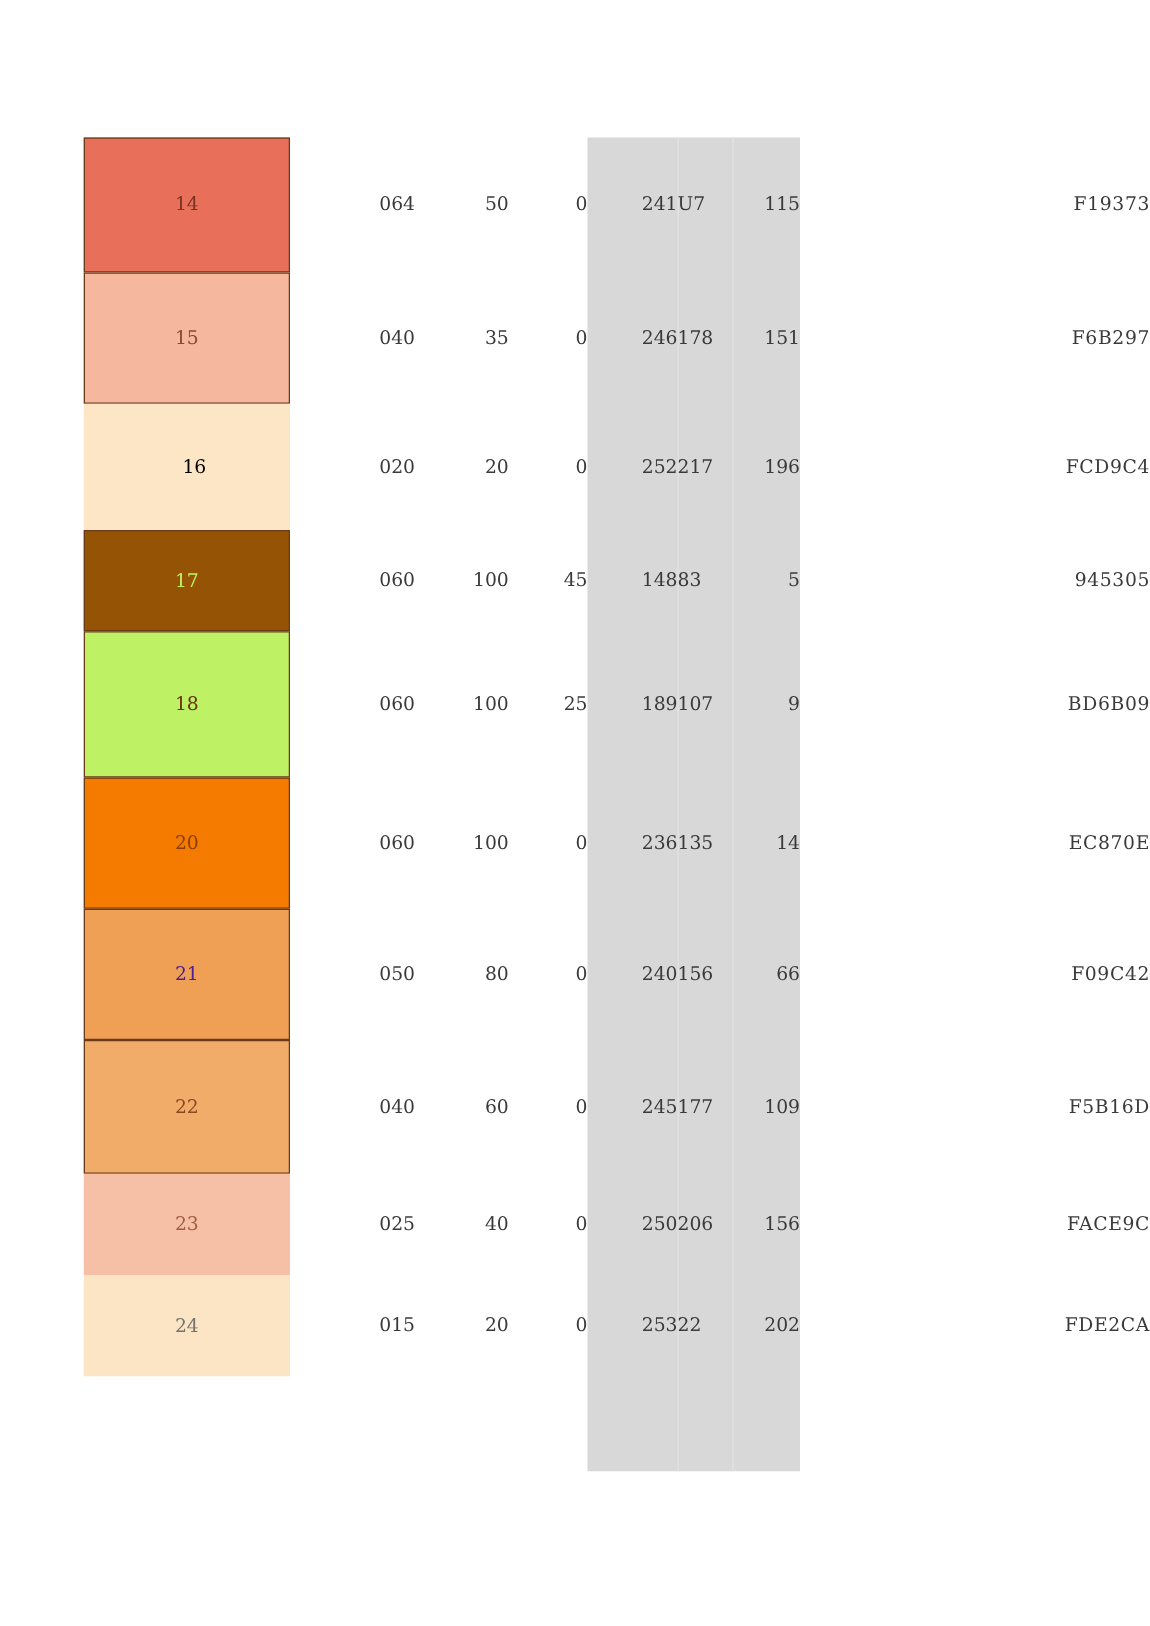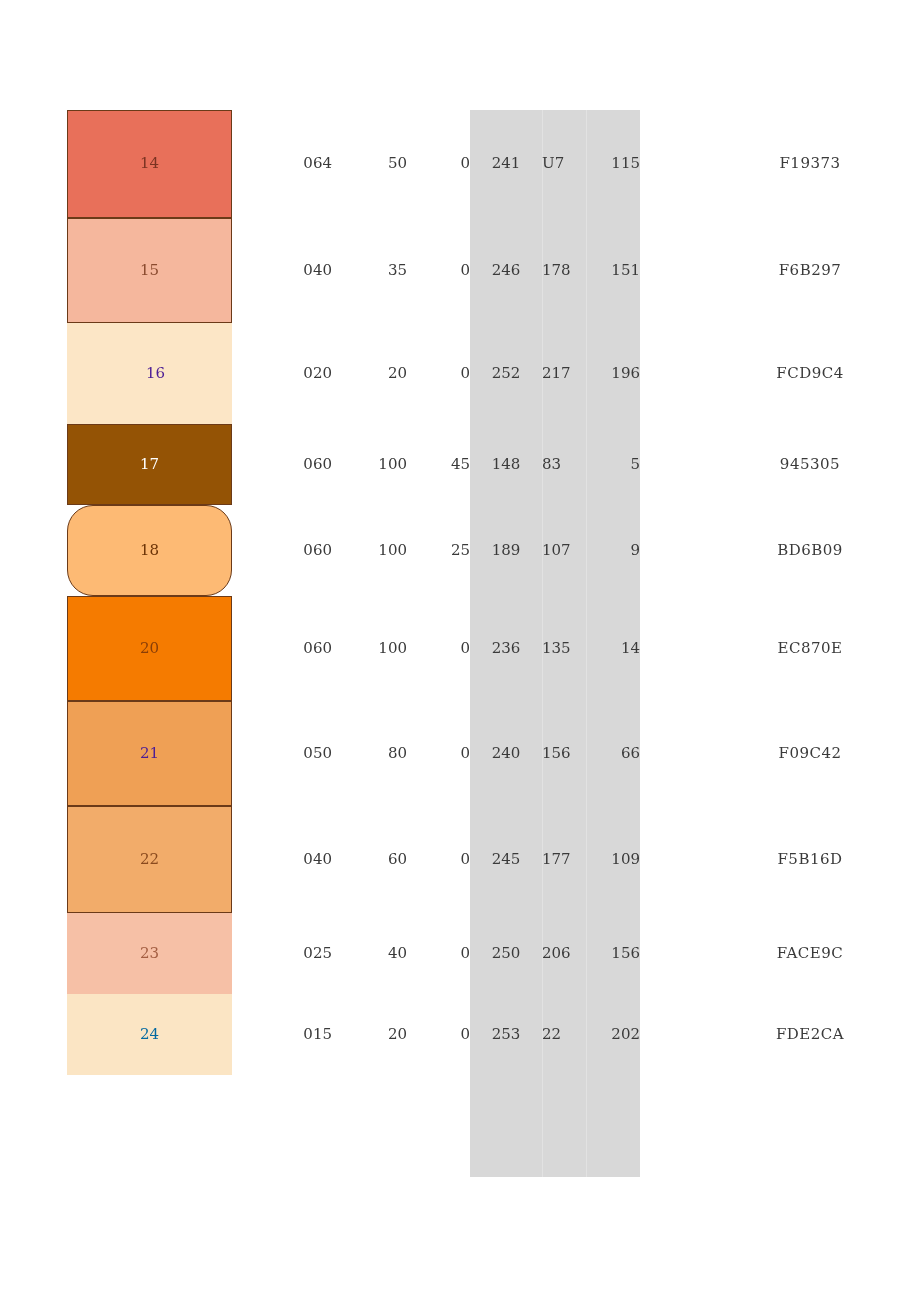--- a/index.html
+++ b/index.html
@@ -104,34 +104,34 @@
   
   td.num-c, td.num-m, td.num-y {
     text-align: right;
     padding-right: 0;
   }
   td.num-c { padding-right: 5px; }
   td.num-m { padding-right: 6px; }
   td.num-y { padding-right: 32px; }
 
   td.num-r {
-    text-align: center;
+    text-align: right;
     padding-left: 17px;
   }
   td.num-g {
     word-break: break-all;
     overflow-wrap: anywhere;
     padding: 0 2px;
   }
   td.num-b {
     text-align: right;
     padding-right: 6px;
   }
   td.hex {
-    text-align: center;
+    text-align: right;
     padding-left: 0;
     letter-spacing: 0.5px;
   }
   td.pad { padding: 0; }
 </style>
 </head>
 <body>
 
 <div id="sheet">
 
@@ -183,52 +183,52 @@
           <td class="num-r">246</td>
           <td class="num-g">178</td>
           <td class="num-b">151</td>
           <td class="pad"></td>
           <td class="hex">F6B297</td>
         </tr>
         <tr style="height: 101px;">
           <td class="pad"></td>
           <td class="swatch">
             <div class="swatch-box" style="background: rgb(252, 230, 198); height: 101px;">
-              <span class="swatch-label" style="color: #4c1d95; margin-left: 12px;">16</span>
+              <span class="swatch-label" style="color: #000000; margin-left: 12px;">16</span>
             </div>
           </td>
           <td class="num-c">020</td>
           <td class="num-m">20</td>
           <td class="num-y">0</td>
           <td class="num-r">252</td>
           <td class="num-g">217</td>
           <td class="num-b">196</td>
           <td class="pad"></td>
           <td class="hex">FCD9C4</td>
         </tr>
         <tr style="height: 81px;">
           <td class="pad"></td>
           <td class="swatch">
             <div class="swatch-box bordered" style="background: rgb(148, 83, 5); height: 81px;">
-              <span class="swatch-label" style="color: #ffffff;">17</span>
+              <span class="swatch-label" style="color: #bef264;">17</span>
             </div>
           </td>
           <td class="num-c">060</td>
           <td class="num-m">100</td>
           <td class="num-y">45</td>
           <td class="num-r">148</td>
           <td class="num-g">83</td>
           <td class="num-b">5</td>
           <td class="pad"></td>
           <td class="hex">945305</td>
         </tr>
         <tr style="height: 91px;">
           <td class="pad"></td>
           <td class="swatch">
-            <div class="swatch-box bordered" style="background: #fdba74; height: 91px; border-radius: 26px;">
+            <div class="swatch-box bordered" style="background: #bef264; height: 117px;">
               <span class="swatch-label" style="color: rgb(107, 51, 6);">18</span>
             </div>
           </td>
           <td class="num-c">060</td>
           <td class="num-m">100</td>
           <td class="num-y">25</td>
           <td class="num-r">189</td>
           <td class="num-g">107</td>
           <td class="num-b">9</td>
           <td class="pad"></td>
@@ -295,21 +295,21 @@
           <td class="num-r">250</td>
           <td class="num-g">206</td>
           <td class="num-b">156</td>
           <td class="pad"></td>
           <td class="hex">FACE9C</td>
         </tr>
         <tr style="height: 60px;">
           <td class="pad"></td>
           <td class="swatch">
             <div class="swatch-box" style="background: rgb(251, 229, 196); height: 60px;">
-              <span class="swatch-label" style="color: #0369a1;">24</span>
+              <span class="swatch-label" style="color: #737373;">24</span>
             </div>
           </td>
           <td class="num-c">015</td>
           <td class="num-m">20</td>
           <td class="num-y">0</td>
           <td class="num-r">253</td>
           <td class="num-g">22</td>
           <td class="num-b">202</td>
           <td class="pad"></td>
           <td class="hex">FDE2CA</td>

